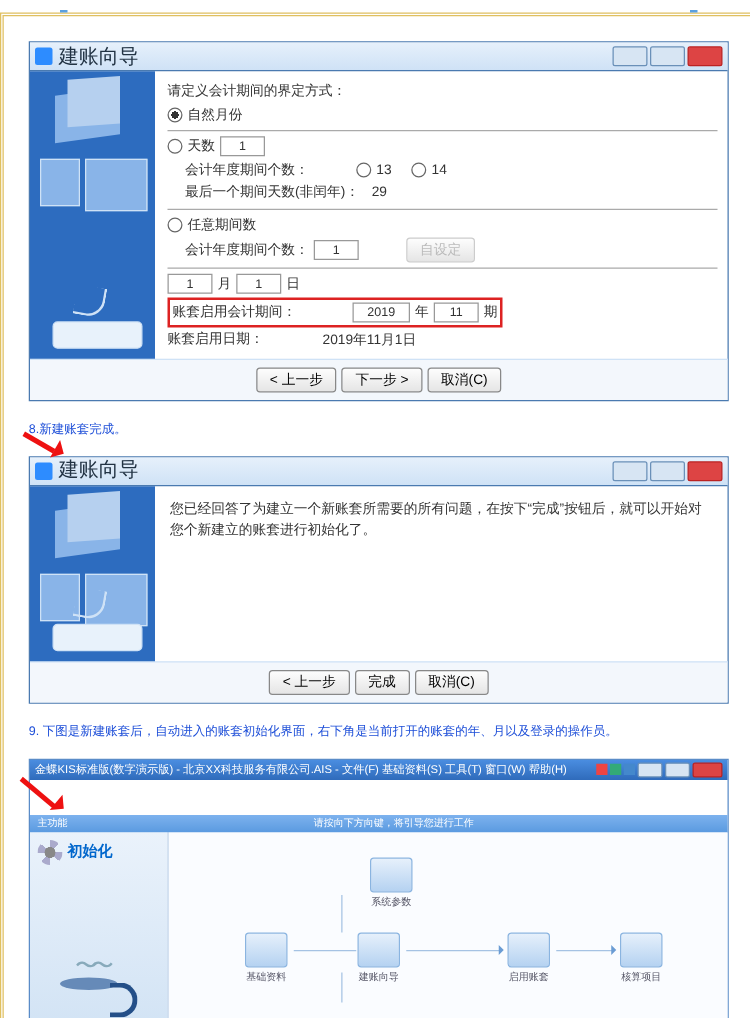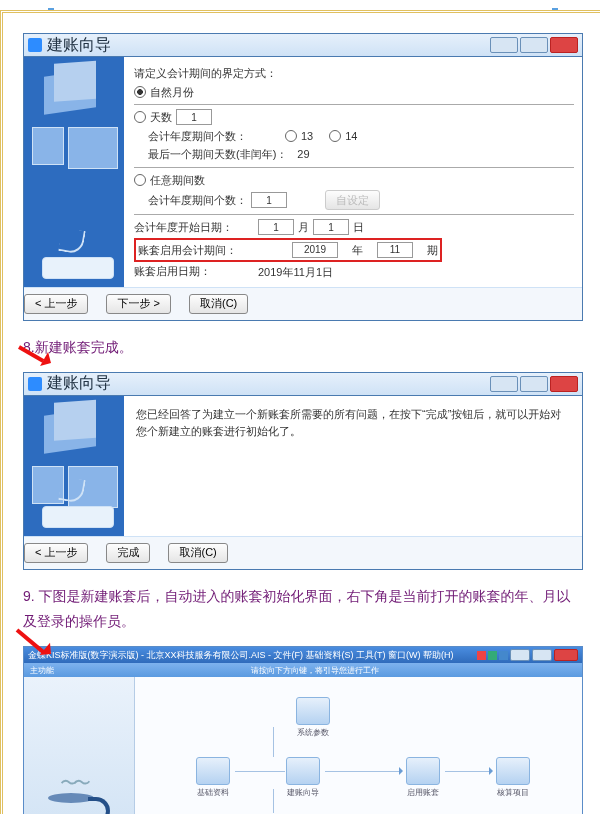--- a/index.html
+++ b/index.html
@@ -114,32 +114,32 @@
     background:#fff;
   }
   .btn {
     height:18px; padding:0 10px;
     border:1px solid #888; background:linear-gradient(#fdfdfd,#e5e5e5);
     font-size:11px; display:inline-flex; align-items:center; justify-content:center;
     border-radius:3px;
   }
   .btn.ghost { color:#bbb; border-color:#ccc; }
   .button-row {
-    display:flex; gap:18px; 
+    display:flex; gap:4px; justify-content:center;
     padding:6px 0;
     border-top:1px solid #cfe2f6;
     background:#f3f7fc;
   }
   .sep-line { border-top:1px solid #aaa; margin:4px 0; }
-  .red-box { border:2px solid #d22; padding:2px 2px; display:inline-flex; gap:14px; align-items:flex-start;}
+  .red-box { border:2px solid #d22; padding:2px 2px; display:inline-flex; gap:4px; align-items:flex-end;}
   .label { display:inline-block; }
 
   .body-text {
-    font-size: 14px;
-    color:#701a75;
+    font-size: 10px;
+    color:#1d4ed8;
     margin: 10px 0 12px 0;
     line-height:1.8;
   }
 
   
   .red-arrow {
     position:absolute;
     width:0;height:0;
   }
   .red-arrow .shaft {
@@ -169,21 +169,21 @@
     display:flex; align-items:center;
     padding:0 6px;
     font-size:10px; color:#fff;
     justify-content:space-between;
   }
   .app-brand { font-weight:bold; font-style:italic; }
   .app-brand .std{ font-style:normal; font-size:8px; margin-left:3px;}
   .app-hint {
     height:14px; background:linear-gradient(#7db2ee,#5a9ae0);
     font-size:8px; color:#fff;
-    display:flex; align-items:center; padding:0 6px; justify-content:space-between;
+    display:flex; align-items:center; padding:0 6px; justify-content:space-between;margin-top:28px;
   }
   .app-content {
     display:flex; height:170px;
   }
   .app-side {
     width:110px; background:linear-gradient(#eaf2fb,#d0e2f4);
     border-right:1px solid #b5cce6;
     position:relative;
     overflow:hidden;
   }
@@ -291,21 +291,20 @@
           <span>任意期间数</span>
         </div>
         <div class="row" style="padding-left:14px;">
           <span>会计年度期间个数：</span>
           <span class="spin">1</span>
           <span style="width:30px;"></span>
           <span class="btn ghost">自设定</span>
         </div>
         <div class="sep-line"></div>
         <div class="row">
-          <span class="label" style="width:120px;">会计年度开始日期：</span>
           <span class="spin">1</span>
           <span>月</span>
           <span class="spin">1</span>
           <span>日</span>
         </div>
         <div class="row">
           <span class="red-box">
             <span class="label" style="width:116px;">账套启用会计期间：</span>
             <span class="spin" style="width:44px;margin-left:24px;">2019</span>
             <span>年</span>
@@ -383,20 +382,24 @@
       <span class="winbtn" style="height:10px;width:18px;"></span>
       <span class="winbtn close" style="height:10px;width:22px;"></span>
     </div>
     <div class="app-hint">
       <span>主功能</span>
       <span>请按向下方向键，将引导您进行工作</span>
       <span></span>
     </div>
     <div class="app-content">
       <div class="app-side">
+        <div class="app-side-title">
+          <span class="cog-icon"></span>
+          <span>初始化</span>
+        </div>
         <div class="cup">
           <div class="rim"></div>
             <div class="handle"></div>
           <div class="steam">〜〜</div>
         </div>
       </div>
       <div class="app-main">
 
         <div class="flow-icon" style="left:120px; top:20px;margin-left:40px;">
           <div class="pic"></div>

